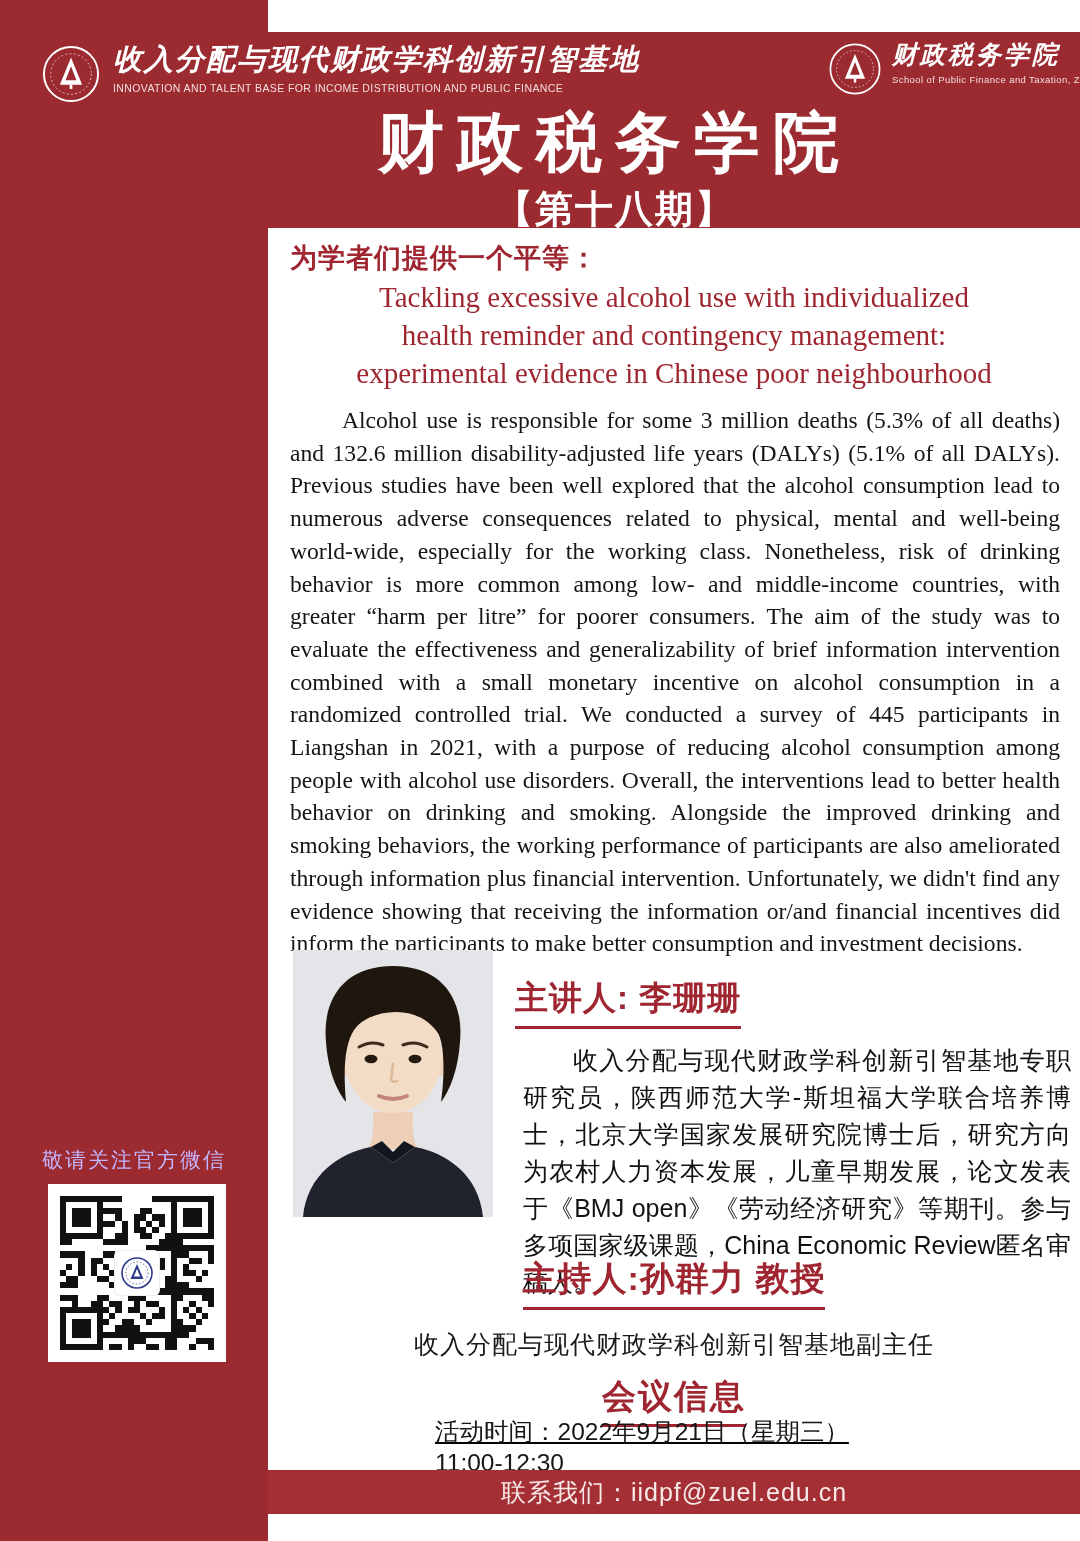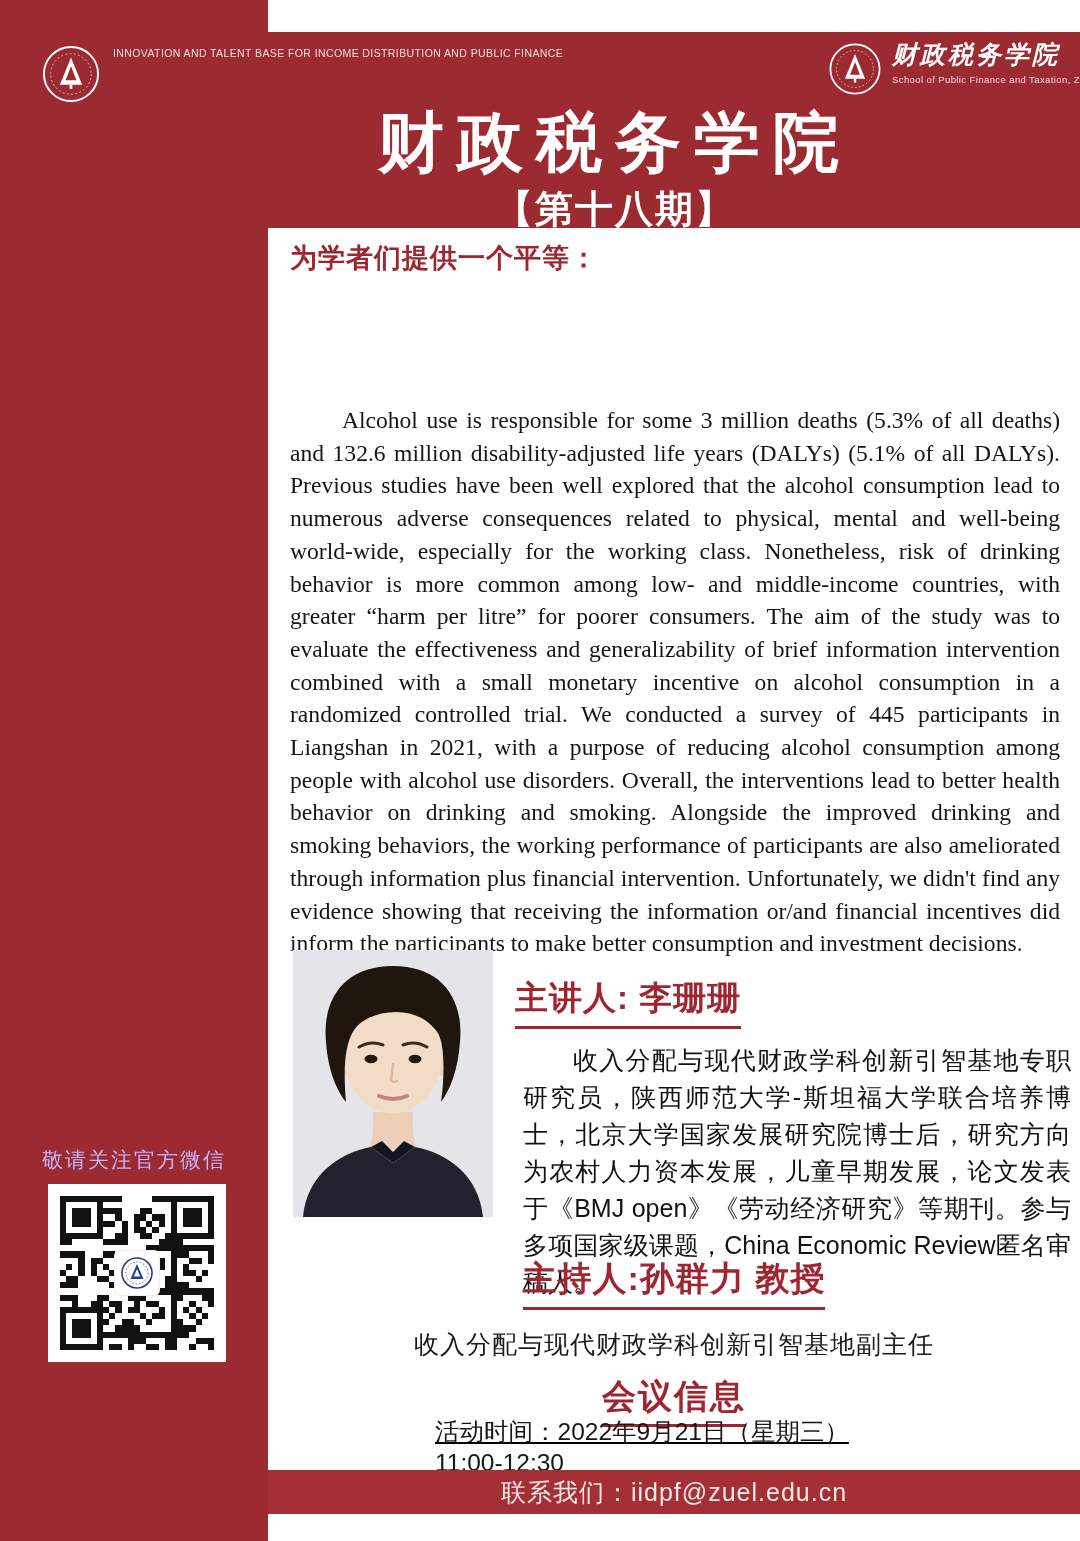--- a/index.html
+++ b/index.html
@@ -407,20 +407,21 @@
 
   <div class="logo-left">
     <svg class="seal" width="58" height="64" viewBox="0 0 60 66">
       <circle cx="30" cy="33" r="28" fill="none" stroke="#ffffff" stroke-width="2"></circle>
       <circle cx="30" cy="33" r="21" fill="none" stroke="#ffffff" stroke-width=".8" stroke-dasharray="2 2.4" opacity=".85"></circle>
       <path d="M30 16 L41.5 44 L18.5 44 Z" fill="#ffffff"></path>
       <path d="M30 25 L35.6 39.5 L24.4 39.5 Z" fill="#9c2a31"></path>
       <rect x="28.6" y="44" width="2.8" height="4.5" fill="#ffffff"></rect>
     </svg>
     <div>
+      <div class="logo-text-cn">收入分配与现代财政学科创新引智基地</div>
       <div class="logo-text-en">INNOVATION AND TALENT BASE FOR INCOME DISTRIBUTION AND PUBLIC FINANCE</div>
     </div>
   </div>
 
   <div class="logo-right">
     <svg class="seal" width="54" height="58" viewBox="0 0 60 66">
       <circle cx="30" cy="33" r="28" fill="none" stroke="#ffffff" stroke-width="2"></circle>
       <circle cx="30" cy="33" r="21" fill="none" stroke="#ffffff" stroke-width=".8" stroke-dasharray="2 2.4" opacity=".85"></circle>
       <path d="M30 16 L41.5 44 L18.5 44 Z" fill="#ffffff"></path>
       <path d="M30 25 L35.6 39.5 L24.4 39.5 Z" fill="#9c2a31"></path>
@@ -431,20 +432,25 @@
       <div class="logo-text-en">School of Public Finance and Taxation, ZUEL</div>
     </div>
   </div>
 
   <div class="main-title">财政税务学院</div>
   <div class="issue">【第十八期】</div>
 
   <div class="main">
     <div class="section-label">为学者们提供一个平等：</div>
 
+    <div class="en-title">
+      <div>Tackling excessive alcohol use with individualized</div>
+      <div>health reminder and contingency management:</div>
+      <div>experimental evidence in Chinese poor neighbourhood</div>
+    </div>
 
     <p class="abstract">Alcohol use is responsible for some 3 million deaths (5.3% of all deaths) and 132.6 million disability-adjusted life years (DALYs) (5.1% of all DALYs). Previous studies have been well explored that the alcohol consumption lead to numerous adverse consequences related to physical, mental and well-being world-wide, especially for the working class. Nonetheless, risk of drinking behavior is more common among low- and middle-income countries, with greater “harm per litre” for poorer consumers. The aim of the study was to evaluate the effectiveness and generalizability of brief information intervention combined with a small monetary incentive on alcohol consumption in a randomized controlled trial. We conducted a survey of 445 participants in Liangshan in 2021, with a purpose of reducing alcohol consumption among people with alcohol use disorders. Overall, the interventions lead to better health behavior on drinking and smoking. Alongside the improved drinking and smoking behaviors, the working performance of participants are also ameliorated through information plus financial intervention. Unfortunately, we didn't find any evidence showing that receiving the information or/and financial incentives did inform the participants to make better consumption and investment decisions.</p>
 
     <div class="speaker-photo">
       <svg width="200" height="267" viewBox="0 0 200 267">
         <rect width="200" height="267" fill="#e8e9ec"></rect>
         <rect width="200" height="267" fill="#dfe0e5" opacity=".35"></rect>
         <ellipse cx="50" cy="114" rx="8" ry="12" fill="#eed2ba"></ellipse>
         <ellipse cx="150" cy="114" rx="8" ry="12" fill="#eed2ba"></ellipse>
         <path d="M80 162 C81 184 79 194 74 199 L126 199 C121 194 119 184 120 162 Z" fill="#eccfb6"></path>

